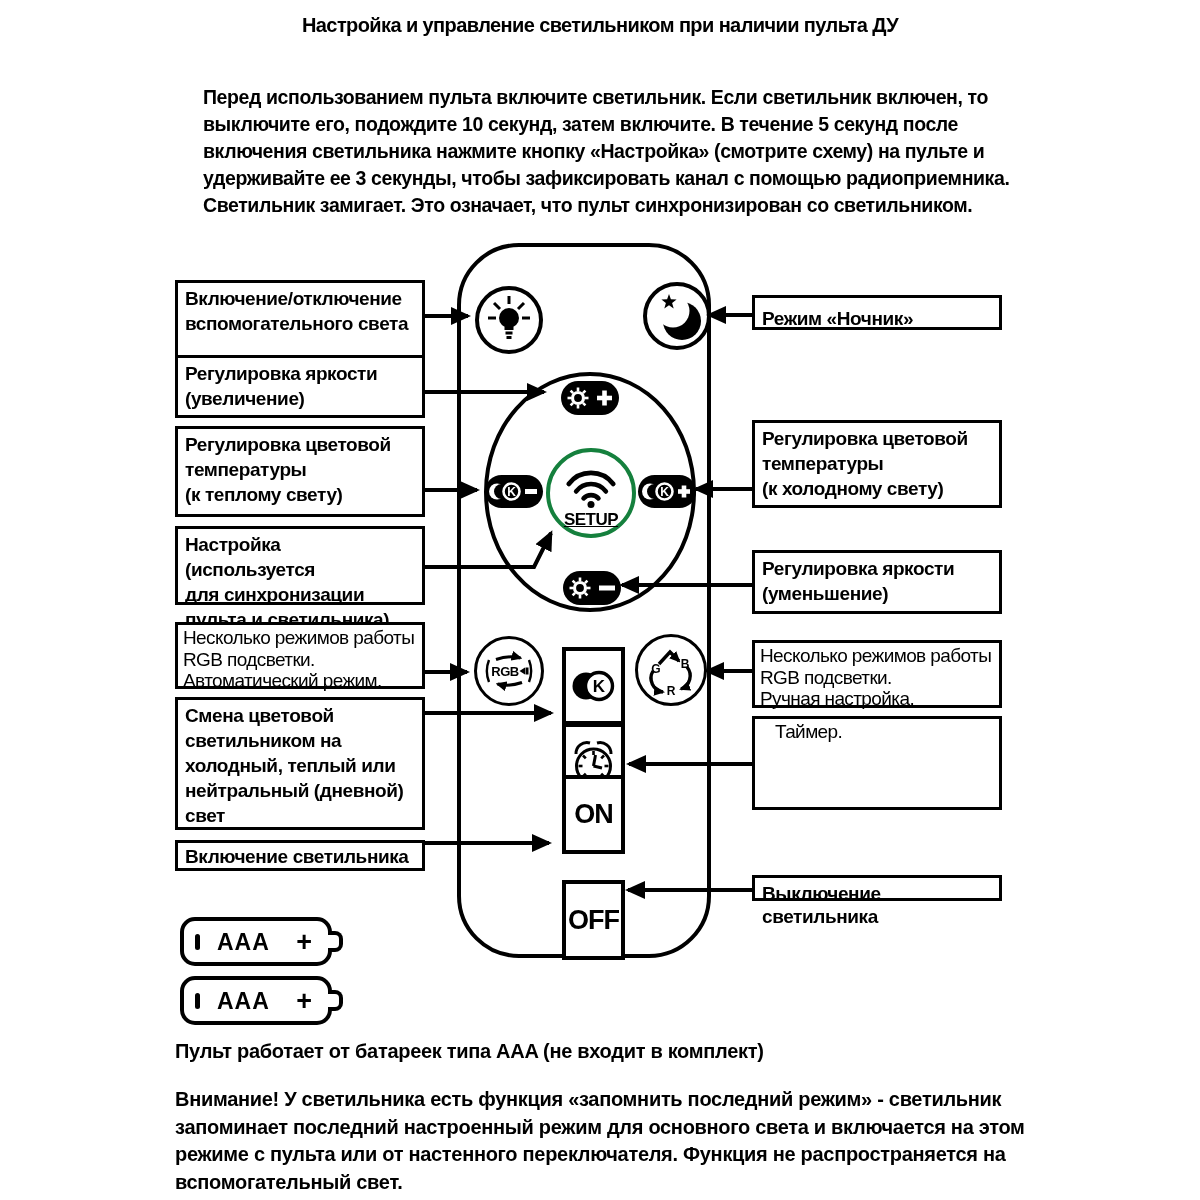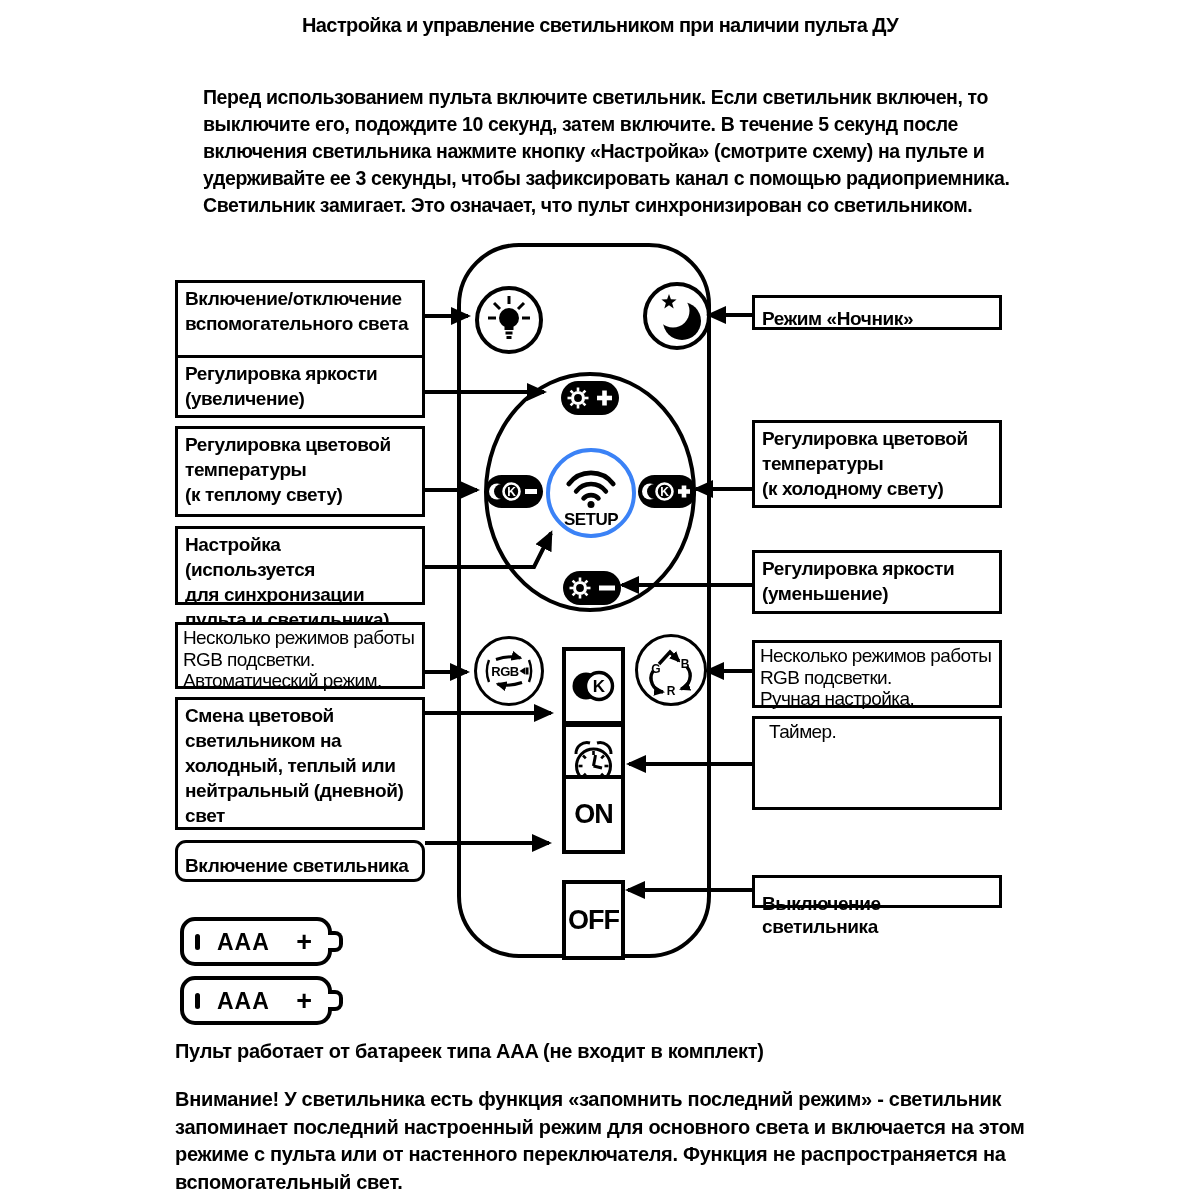--- a/index.html
+++ b/index.html
@@ -18,22 +18,22 @@
         letter-spacing:-0.4px;z-index:10;}
   .label-box.regular{font-weight:normal;line-height:21.5px;padding:2px 5px;letter-spacing:-0.6px;}
 
   .connectors{position:absolute;left:0;top:0;z-index:5;pointer-events:none;}
 
   .remote{position:absolute;left:457px;top:243px;width:254px;height:715px;border:4px solid #000;
         border-radius:62px;background:#fff;box-sizing:border-box;z-index:1;}
   .round-btn{position:absolute;border:4px solid #000;border-radius:50%;background:#fff;box-sizing:border-box;}
   .oval{position:absolute;left:23px;top:125px;width:212px;height:240px;border:4px solid #000;
         border-radius:50%;box-sizing:border-box;background:#fff;}
-  .setup-circle{position:absolute;left:85px;top:201px;width:90px;height:90px;border:4px solid #3b82f6;
-        border-radius:50%;background:#fff;box-sizing:border-box;text-align:center;}
+  .setup-circle{position:absolute;left:85px;top:201px;width:90px;height:90px;border:4px solid #15803d;
+        border-radius:50%;background:#fff;box-sizing:border-box;text-align:center;text-decoration:underline;}
   .setup-label{display:block;margin-top:-4px;font-size:17px;font-weight:bold;letter-spacing:-0.5px;}
   .pill{position:absolute;width:58px;height:34px;background:#000;border-radius:17px;}
   .col-cell{position:absolute;left:101px;width:63px;border:4px solid #000;background:#fff;
         box-sizing:border-box;display:flex;align-items:center;justify-content:center;}
   .onoff{font-size:27px;font-weight:bold;letter-spacing:-1px;}
 
   .battery{position:absolute;width:152px;height:49px;border:4px solid #000;border-radius:15px;
         background:#fff;box-sizing:border-box;}
   .battery .nub{position:absolute;right:-15px;top:10px;width:15px;height:21px;border:4px solid #000;
         border-left:none;border-radius:0 8px 8px 0;background:#fff;box-sizing:border-box;}
@@ -86,33 +86,33 @@
 для синхронизации
 пульта и светильника)</div>
   <div class="label-box regular" style="left:175px;top:622px;height:67px;">Несколько режимов работы
 RGB подсветки.
 Автоматический режим.</div>
   <div class="label-box" style="left:175px;top:697px;height:133px;">Смена цветовой
 светильником на
 холодный, теплый или
 нейтральный (дневной)
 свет</div>
-  <div class="label-box" style="left:175px;top:840px;height:42px;line-height:23px;padding-top:11px;border-radius:11px;">Включение светильника</div>
+  <div class="label-box" style="left:175px;top:840px;height:31px;line-height:23px;padding-top:2px;">Включение светильника</div>
 
   <div class="label-box" style="left:752px;top:295px;height:35px;line-height:24px;padding-top:9px;">Режим «Ночник»</div>
   <div class="label-box" style="left:752px;top:420px;height:88px;">Регулировка цветовой
 температуры
 (к холодному свету)</div>
   <div class="label-box" style="left:752px;top:550px;height:64px;">Регулировка яркости
 (уменьшение)</div>
   <div class="label-box regular" style="left:752px;top:640px;height:68px;">Несколько режимов работы
 RGB подсветки.
 Ручная настройка.</div>
-  <div class="label-box regular" style="left:752px;top:716px;height:94px;padding-left:14px;">Таймер.</div>
-  <div class="label-box" style="left:752px;top:875px;height:33px;line-height:23px;padding-top:14px;">Выключение светильника</div>
+  <div class="label-box regular" style="left:752px;top:716px;height:94px;padding-left:20px;">Таймер.</div>
+  <div class="label-box" style="left:752px;top:875px;height:26px;line-height:23px;padding-top:4px;">Выключение светильника</div>
 
   <div class="remote">
 
     <div class="round-btn" style="left:14px;top:39px;width:68px;height:68px;">
       <svg width="60" height="60" viewBox="0 0 60 60">
         <g stroke="#000" stroke-width="3" fill="none">
           <line x1="9" y1="28" x2="17" y2="28"></line>
             <line x1="43" y1="28" x2="51" y2="28"></line>
           <line x1="30" y1="6" x2="30" y2="14"></line>
             <line x1="15" y1="13" x2="21" y2="19"></line>

